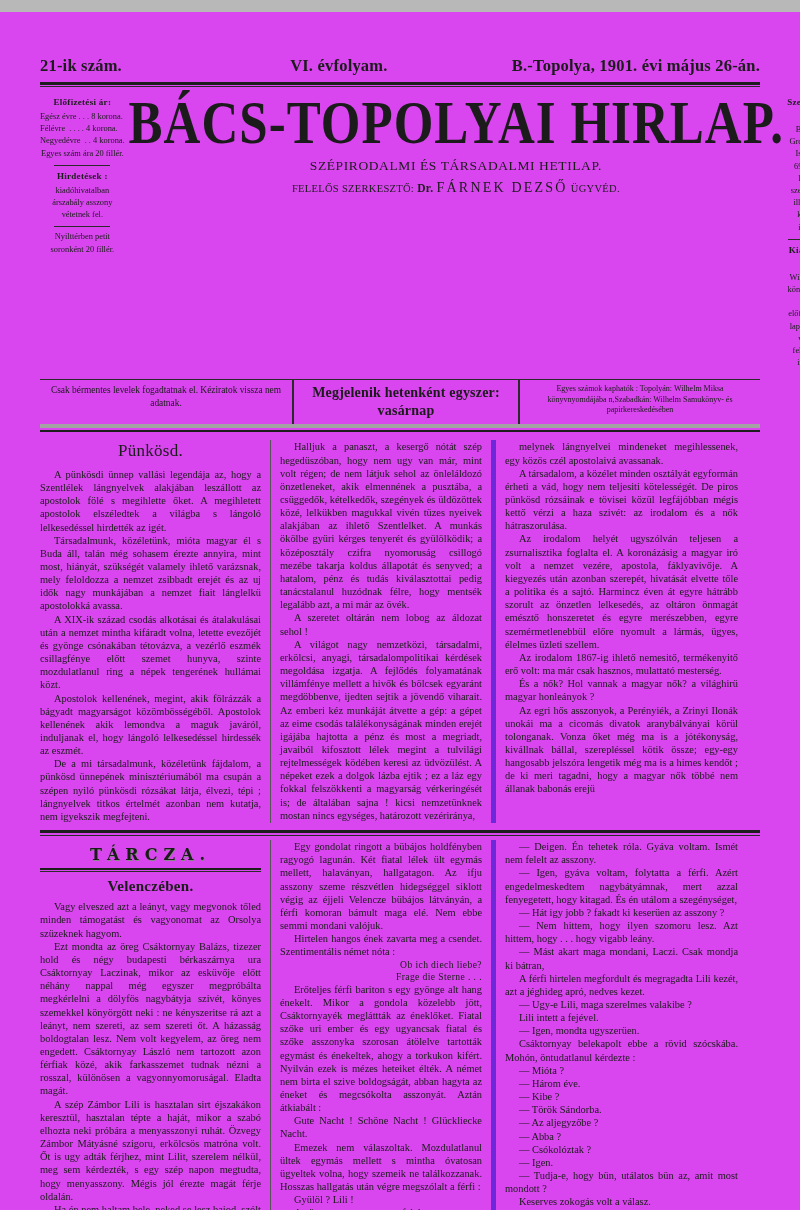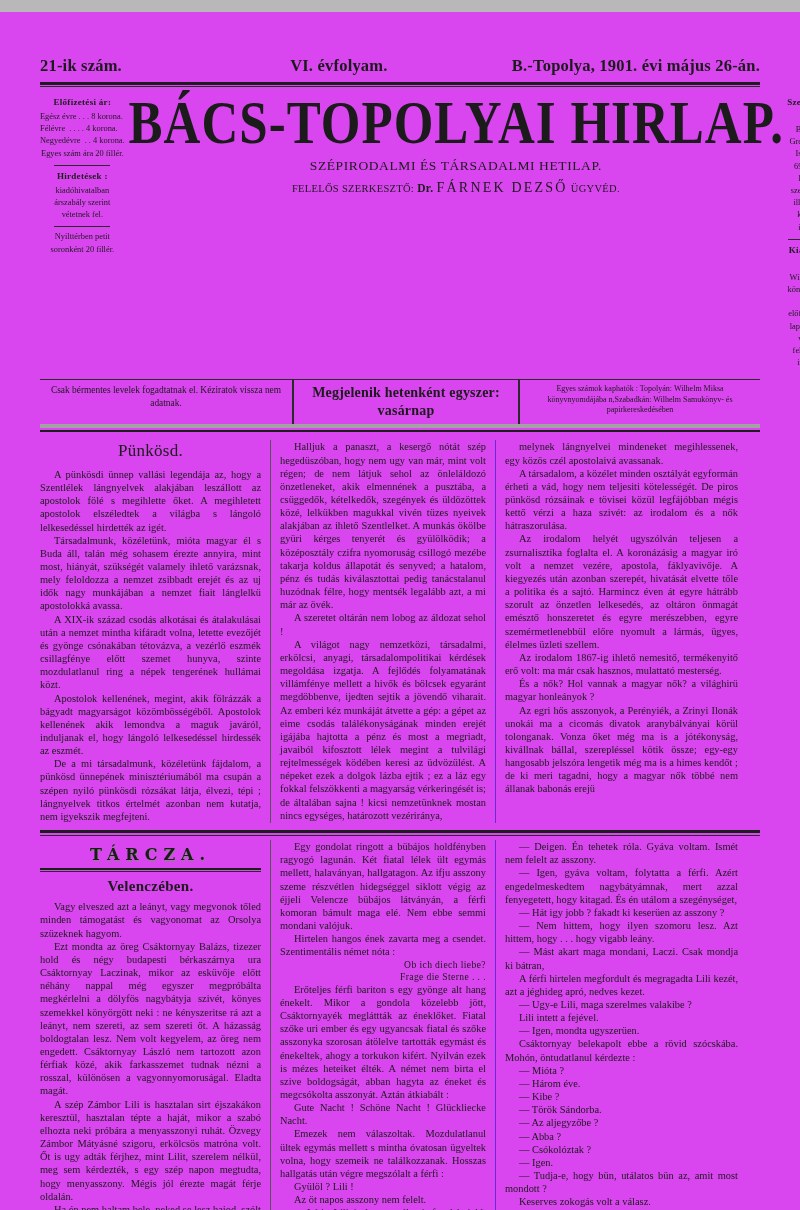--- a/index.html
+++ b/index.html
@@ -145,21 +145,21 @@
     font-size: 10.4px;
     line-height: 1.265;
     text-align: justify;
     text-justify: inter-word;
     hyphens: manual;
   }
   .col.c1 { padding-right: 9px; }
   .col.c2 {
     padding: 0 9px;
     border-left: 1px solid #555;
-    border-right: 1px solid #6d28d9;
+    border-right: 5px solid #6d28d9;
     width: 226px;
   }
   .col.c3 { padding-left: 9px; width: 242px; }
   .col p {
     margin: 0;
     text-indent: 14px;
   }
   .art-title {
     text-align: center;
     font-size: 17px;
@@ -227,21 +227,21 @@
     <div class="mast-side left">
       <div class="mast-h">Előfizetési ár:</div>
       <div class="pricelist">
         <div class="pricerow">Egész évre . . . 8 korona.</div>
         <div class="pricerow">Félévre  . . . . 4 korona.</div>
         <div class="pricerow">Negyedévre  . . 4 korona.</div>
       </div>
       <div>Egyes szám ára 20 fillér.</div>
       <div class="minirule"></div>
       <div class="mast-h">Hirdetések :</div>
-      <div>kiadóhivatalban árszabály szerint vétetnek fel.</div>
+      <div>kiadóhivatalban árszabály asszony vétetnek fel.</div>
       <div class="minirule"></div>
       <div>Nyilttérben petit soronként 20 fillér.</div>
     </div>
 
     <div class="mast-center">
       <div class="paper-title">BÁCS-TOPOLYAI HIRLAP.</div>
       <div class="paper-sub1">SZÉPIRODALMI ÉS TÁRSADALMI HETILAP.</div>
       <div class="paper-sub2">
         <span class="small-caps">FELELŐS SZERKESZTŐ:</span>
         <span style="font-weight:700">Dr.</span>

